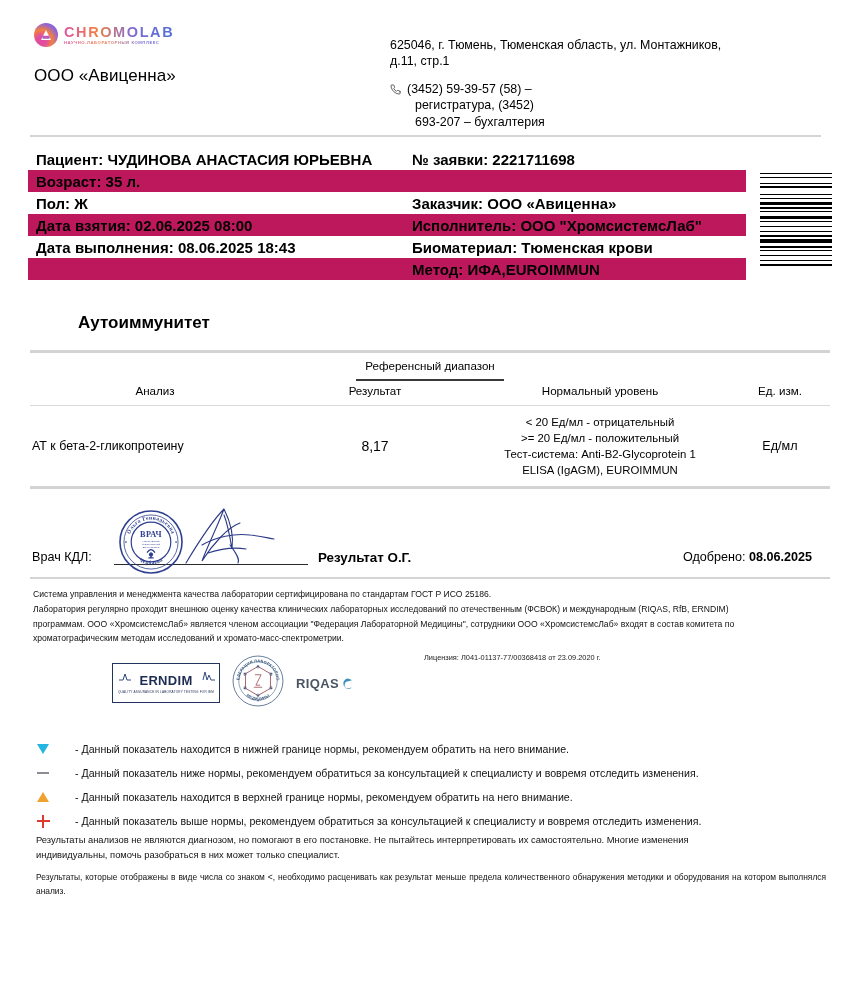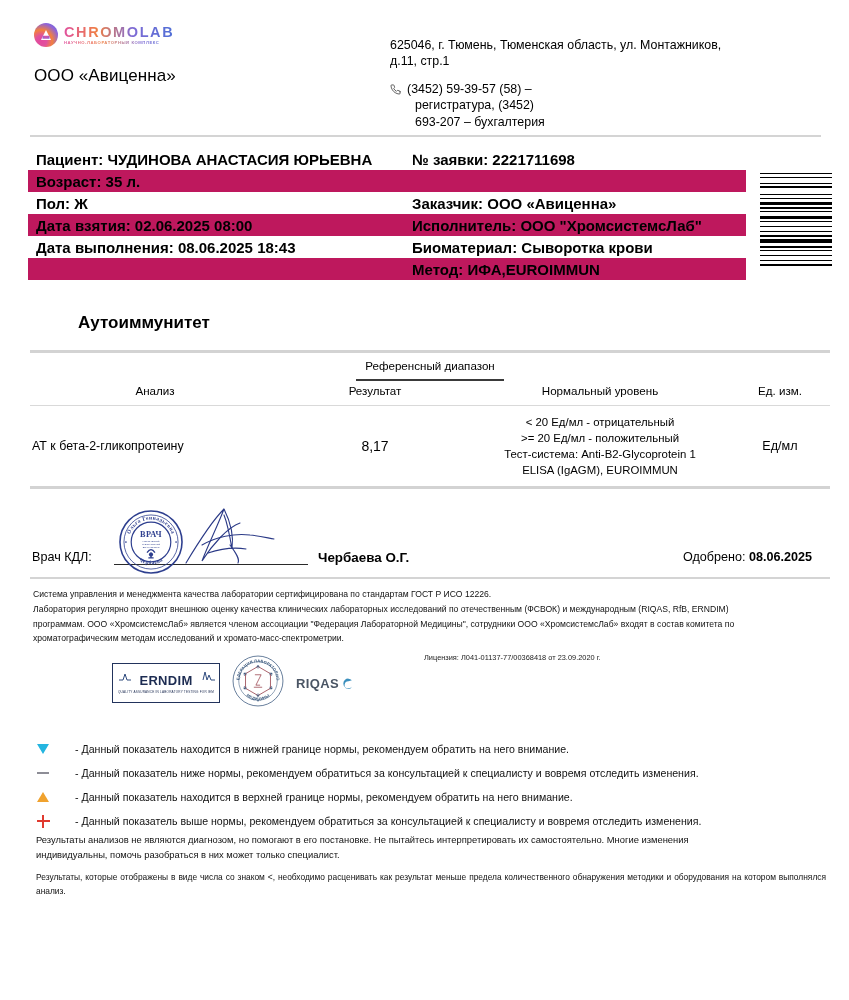--- a/index.html
+++ b/index.html
@@ -224,21 +224,21 @@
     <div class="info-row">
       <div class="info-cell left">Пол: Ж</div>
       <div class="info-cell right">Заказчик: ООО «Авиценна»</div>
     </div>
     <div class="info-row shaded">
       <div class="info-cell left">Дата взятия: 02.06.2025 08:00</div>
       <div class="info-cell right">Исполнитель: ООО "ХромсистемсЛаб"</div>
     </div>
     <div class="info-row">
       <div class="info-cell left">Дата выполнения: 08.06.2025 18:43</div>
-      <div class="info-cell right">Биоматериал: Сыворотка крови</div>
+      <div class="info-cell right">Биоматериал: Тюменская крови</div>
     </div>
     <div class="info-row shaded">
       <div class="info-cell left"></div>
       <div class="info-cell right">Метод: ИФА,EUROIMMUN</div>
     </div>
   </div>
 
 <div class="barcode" id="barcode">
     <i style="height: 4px; background: transparent;"></i>
     <i style="height: 1px; background: rgb(0, 0, 0);"></i>
@@ -310,21 +310,21 @@
       <div>ELISA (IgAGM), EUROIMMUN</div>
     </div>
     <div class="c-unit">Ед/мл</div>
   </div>
   <div class="rule-thick"></div>
 </div>
 
 <div class="sig-area">
   <div class="sig-label">Врач КДЛ:</div>
   <div class="sig-line"></div>
-  <div class="sig-name">Чербаева О.Г.</div>
+  <div class="sig-name">Результат О.Г.</div>
   <div class="approved">
     <span>Одобрено:</span>
     <b>08.06.2025</b>
   </div>
 </div>
 
 <div class="stamp">
   <svg width="66" height="66" viewBox="0 0 100 100">
     <circle cx="50" cy="50" r="47" fill="none" stroke="#2e3f8f" stroke-width="2.4"></circle>
     <circle cx="50" cy="50" r="41" fill="none" stroke="#2e3f8f" stroke-width="1.2"></circle>
@@ -356,21 +356,21 @@
       <path d="M24,40 C38,32 56,28 72,30 C82,31 90,33 96,34"></path>
       <path d="M30,48 C42,44 56,42 68,44"></path>
       <path d="M52,40 C58,48 62,54 60,58"></path>
     </g>
   </svg>
 </div>
 
 <div class="hr-sig"></div>
 
 <div class="cert">
-  <p>Система управления и менеджмента качества лаборатории сертифицирована по стандартам ГОСТ Р ИСО 12226.</p>
+  <p>Система управления и менеджмента качества лаборатории сертифицирована по стандартам ГОСТ Р ИСО 25186.</p>
   <p>Лаборатория регулярно проходит внешнюю оценку качества клинических лабораторных исследований по отечественным (ФСВОК) и международным (RIQAS, RfB, ERNDIM)</p>
   <p>программам. ООО «ХромсистемсЛаб» является членом ассоциации "Федерация Лабораторной Медицины", сотрудники ООО «ХромсистемсЛаб» входят в состав комитета по</p>
   <p>хроматографическим методам исследований и хромато-масс-спектрометрии.</p>
 </div>
 
 <div class="accred">
   <div class="erndim-box">
     <svg width="100" height="14" viewBox="0 0 100 14" style="position:absolute;top:4px;left:4px;">
       <path d="M2,12 L6,12 L8,6 L10,12 L14,12 M86,12 L88,4 L90,12 L92,7 L94,12 L98,12" fill="none" stroke="#2e4a7d" stroke-width="1"></path>
     </svg>

